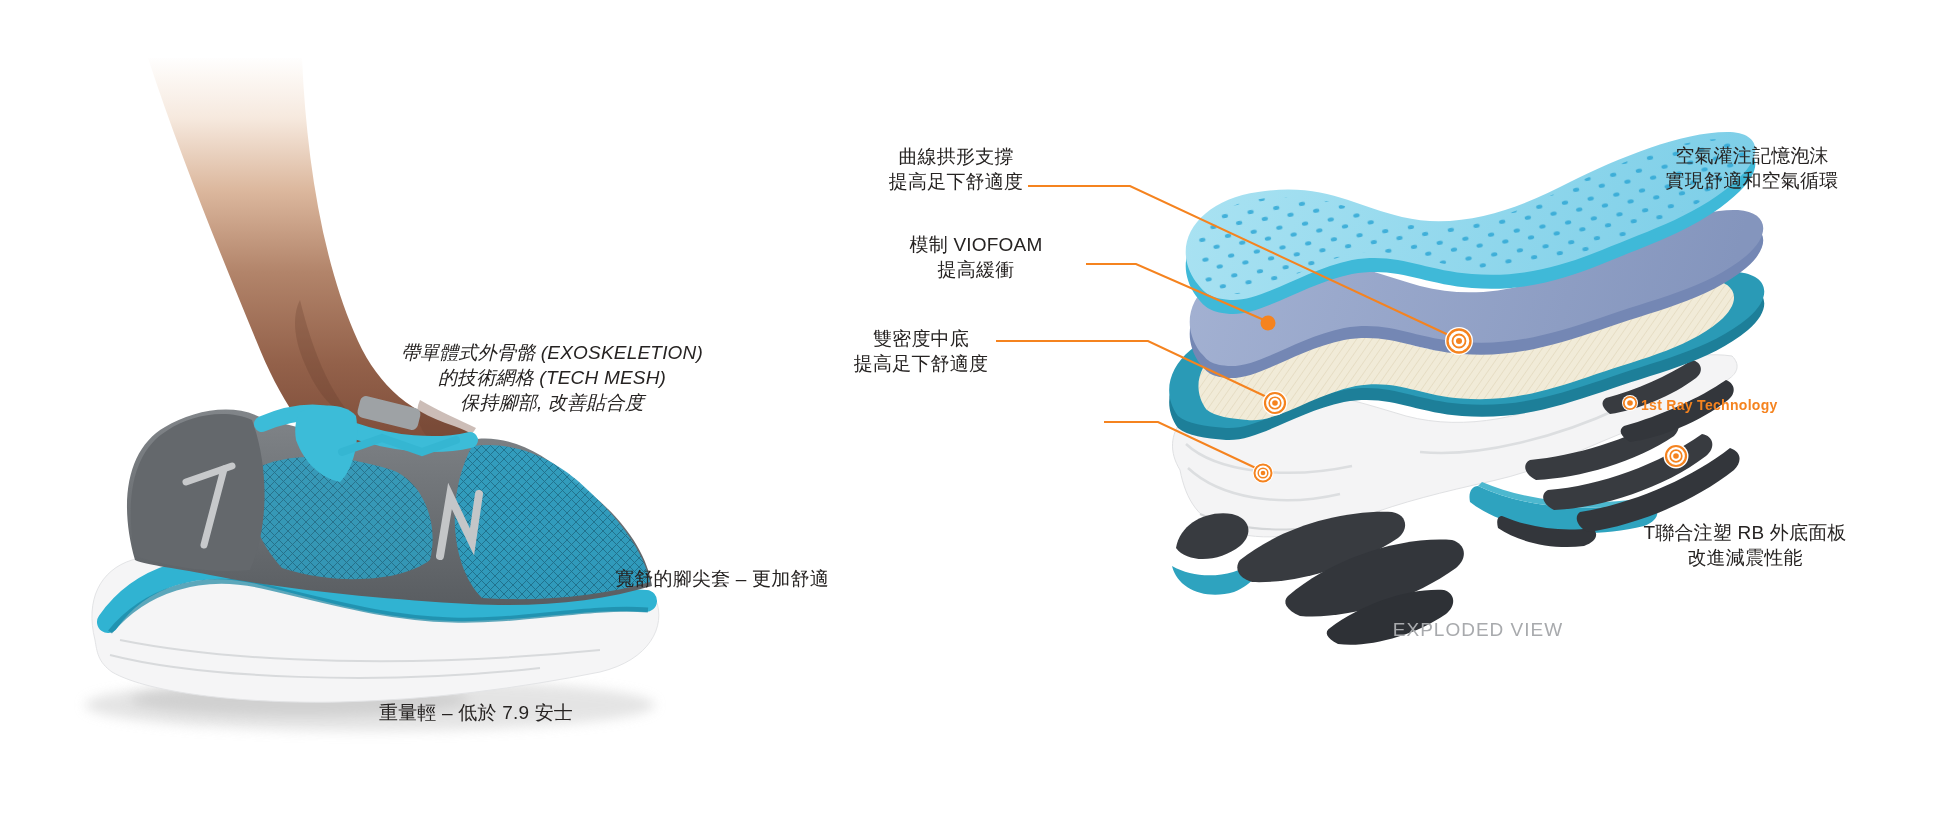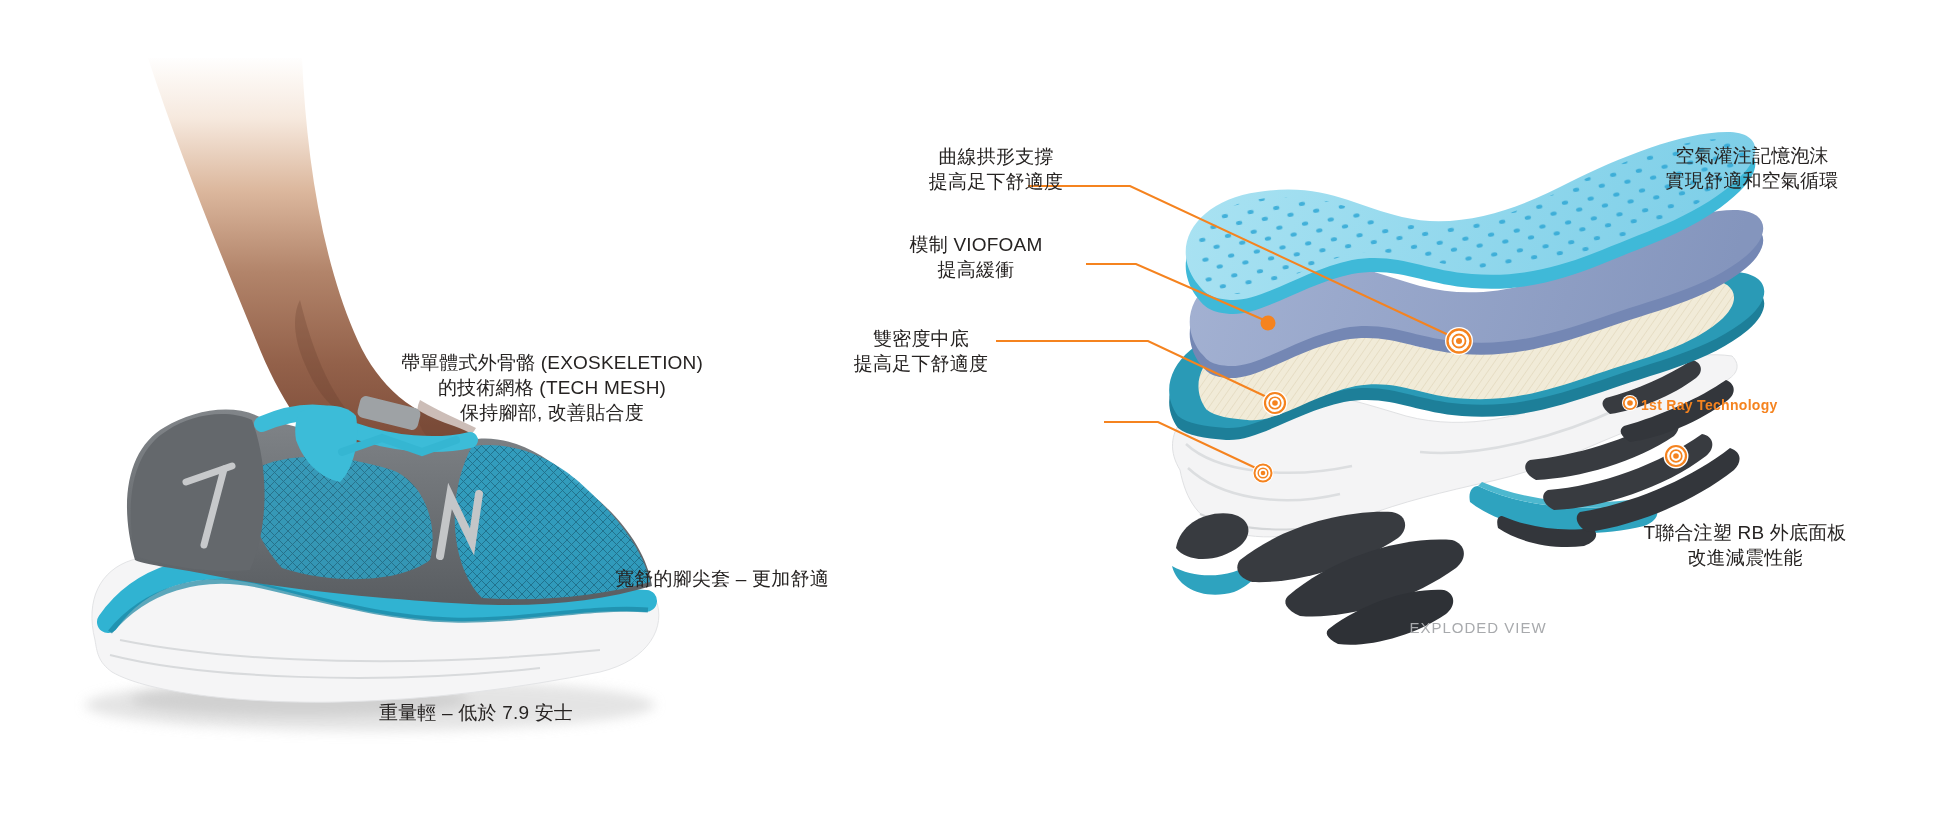--- a/index.html
+++ b/index.html
@@ -9,21 +9,21 @@
   }
   .scene{position:absolute;left:0;top:0;width:1949px;height:820px;}
   .label{
     position:absolute;transform:translateX(-50%);
     text-align:center;color:#262322;font-size:19px;line-height:25px;
     letter-spacing:0.2px;white-space:nowrap;
   }
   .label span{display:block;}
   .caption{
     position:absolute;transform:translateX(-50%);
-    color:#a8aaad;font-size:15px;letter-spacing:1px;white-space:nowrap;
+    color:#a8aaad;font-size:19px;letter-spacing:1px;white-space:nowrap;
   }
   .tech-tag{
     position:absolute;color:#F5831F;font-size:14px;font-weight:bold;
     letter-spacing:0.3px;white-space:nowrap;
   }
 </style>
 </head>
 <body>
 
 <div class="stage">
@@ -245,35 +245,35 @@
         <g>
           <circle cx="1676" cy="456" r="12.5" fill="#ffffff" stroke="none"></circle>
           <circle cx="1676" cy="456" r="10" stroke-width="2.2"></circle>
           <circle cx="1676" cy="456" r="5.8" stroke-width="1.7"></circle>
           <circle cx="1676" cy="456" r="2.8" fill="#F5831F" stroke="none"></circle>
         </g>
       </g>
     </g>
   </svg>
 
-  <div class="label" style="left:552px;top:350px;">
+  <div class="label" style="left:552px;top:340px;font-style:italic;">
     <span>帶單體式外骨骼 (EXOSKELETION)</span>
     <span>的技術網格 (TECH MESH)</span>
     <span>保持腳部, 改善貼合度</span>
   </div>
 
   <div class="label" style="left:722px;top:566px;">
     <span>寬舒的腳尖套 – 更加舒適</span>
   </div>
 
   <div class="label" style="left:476px;top:700px;">
     <span>重量輕 – 低於 7.9 安士</span>
   </div>
 
-  <div class="label" style="left:956px;top:144px;margin-left:40px;">
+  <div class="label" style="left:956px;top:144px;">
     <span>曲線拱形支撐</span>
     <span>提高足下舒適度</span>
   </div>
 
   <div class="label" style="left:976px;top:232px;">
     <span>模制 VIOFOAM</span>
     <span>提高緩衝</span>
   </div>
 
   <div class="label" style="left:921px;top:326px;">

